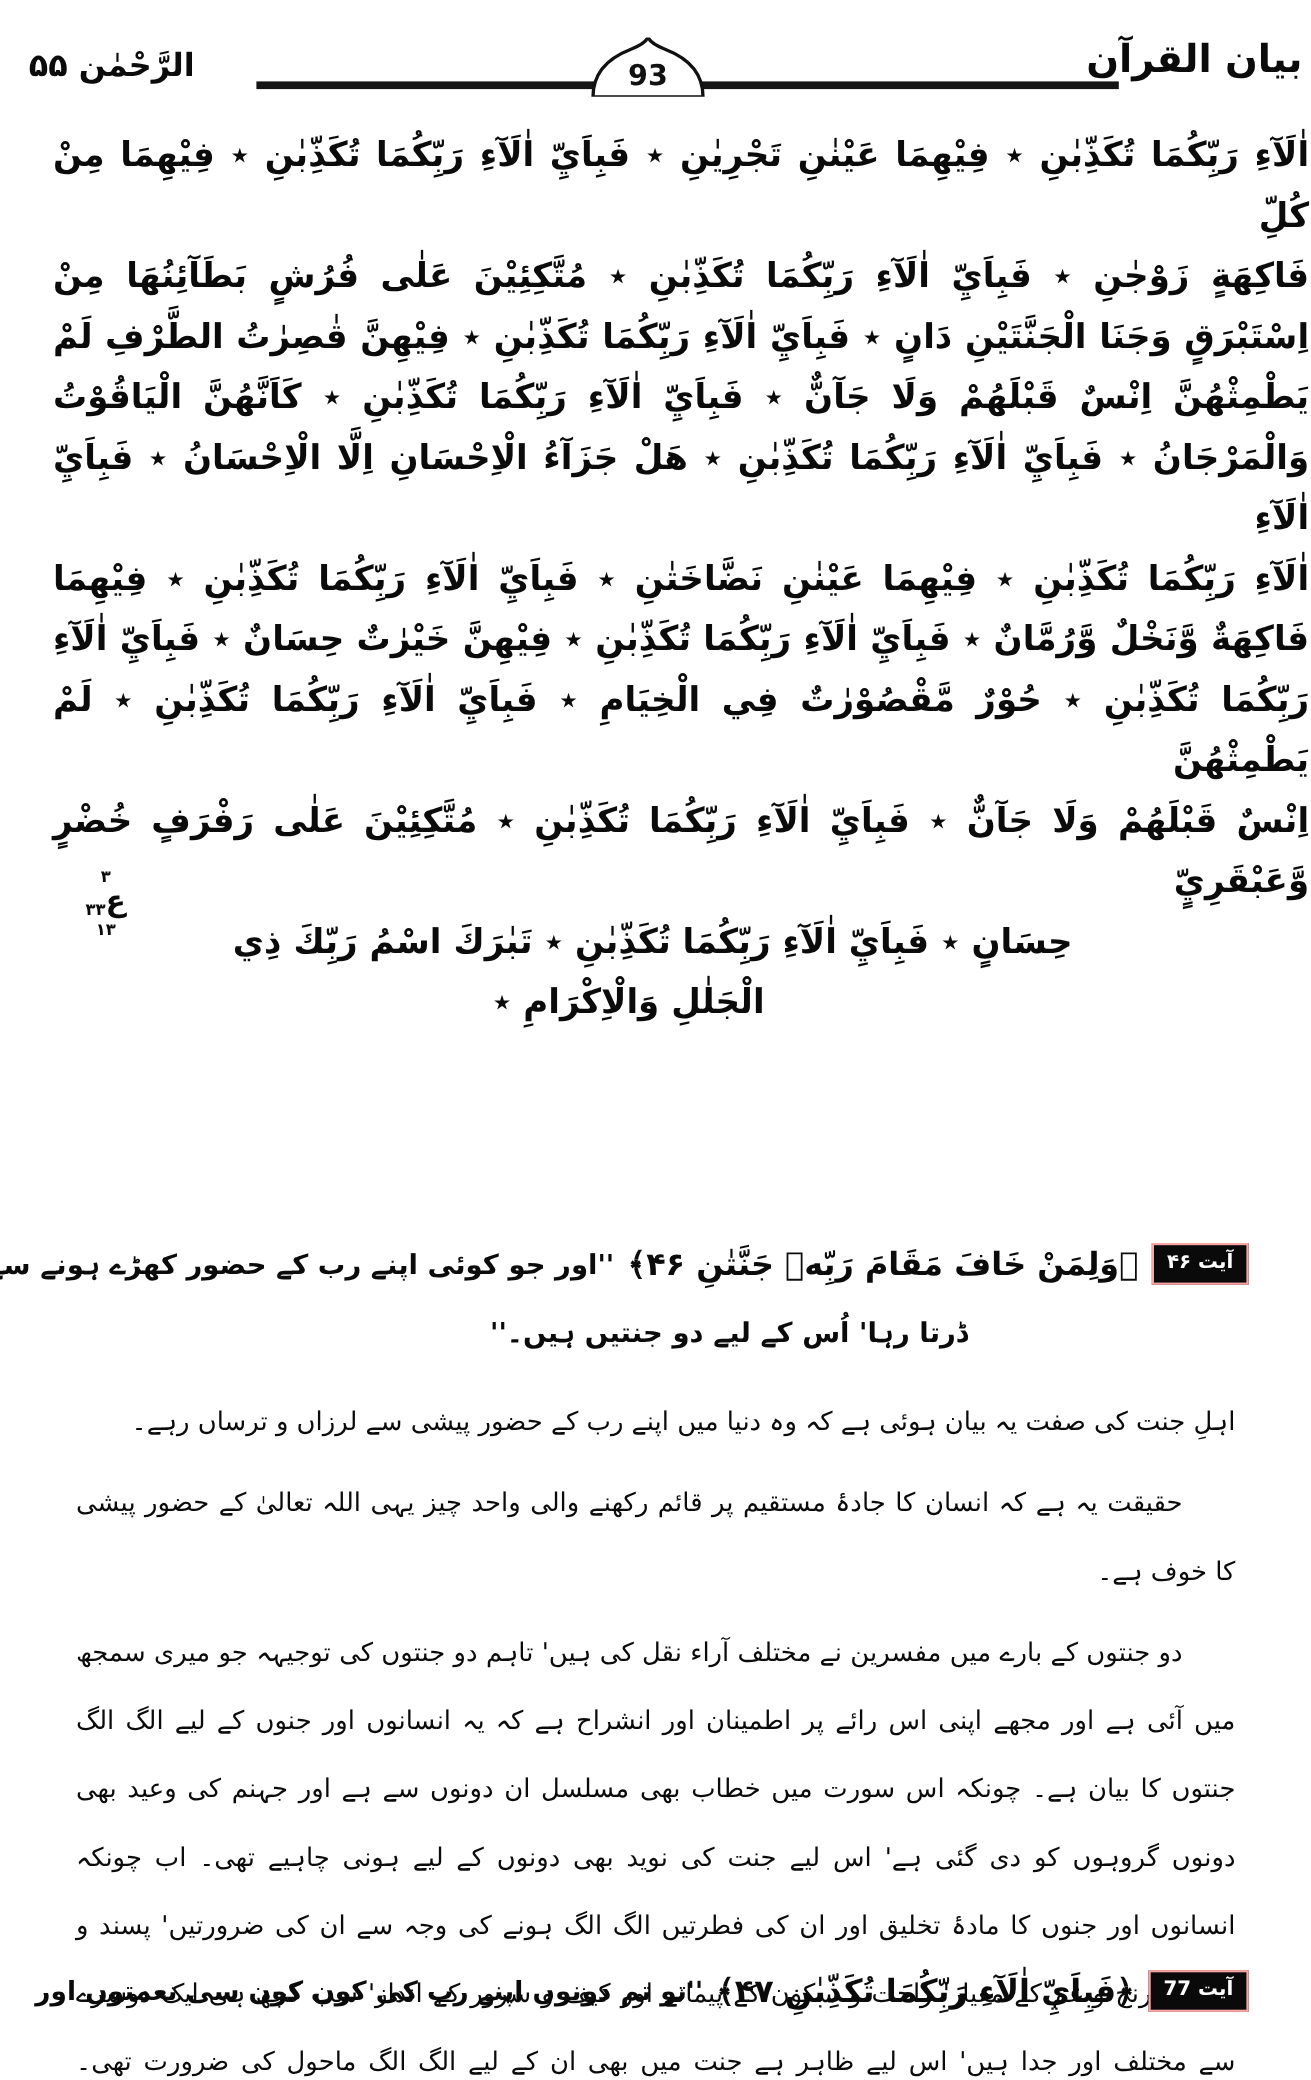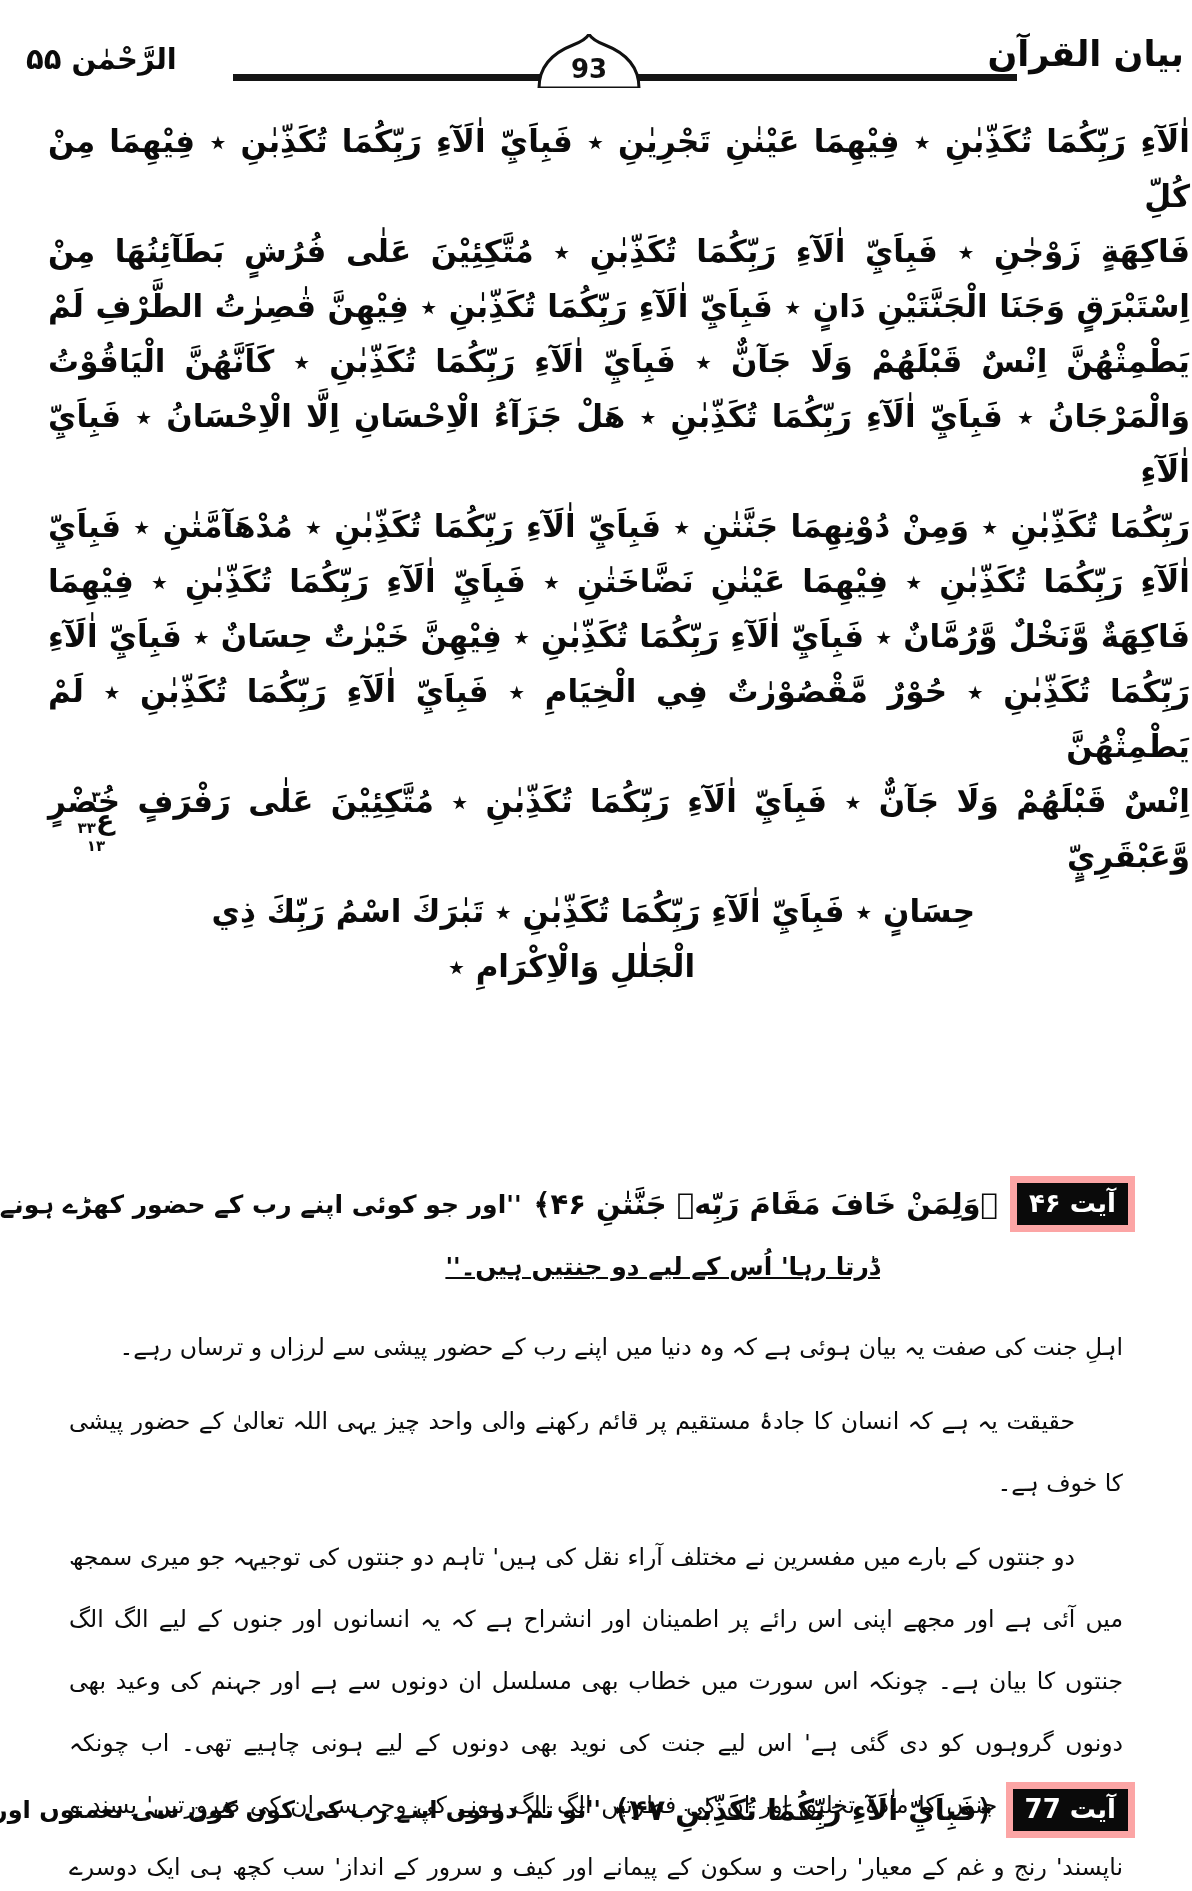--- a/index.html
+++ b/index.html
@@ -38,31 +38,31 @@
   .ruku .r-mid{font-size:15px;vertical-align:-4px;}
   .ruku .r-bottom{display:block;font-size:15px;margin-top:2px;}
   
   .ayah-row{
     display:flex;align-items:center;gap:12px;
     padding:0 57px;direction:rtl;white-space:nowrap;
   }
   .ayah-row.first{margin-top:178px;height:64px;}
   .badge{
     background:#0a0a0a;color:#fff;
-    font-size:26px;font-weight:bold;
+    font-size:18px;font-weight:bold;
     padding:7px 12px 9px 12px;line-height:1;
-    border:7px solid #fca5a5;
+    border:2px solid #fca5a5;
     flex:0 0 auto;
   }
   .ayah-arabic{font-size:29px;font-weight:bold;flex:0 0 auto;}
   .ayah-trans{font-size:25px;font-weight:bold;flex:0 0 auto;}
   .trans-cont{
     padding:0 312px 0 57px;
     font-size:25px;font-weight:bold;line-height:62px;
-    text-align:right;direction:rtl;text-decoration:underline;
+    text-align:right;direction:rtl;
   }
   
   .commentary{
     padding:6px 57px 0 57px;
     font-size:23.5px;line-height:62px;
     text-align:justify;direction:rtl;
     max-height:742px;overflow:hidden;
   }
   .commentary p{margin:12px;}
   .commentary p.indent{text-indent:48px;}
@@ -86,21 +86,20 @@
       <div class="num">93</div>
     </div>
   </div>
 
   <div class="quran">
     <div class="qline">اٰلَآءِ رَبِّكُمَا تُكَذِّبٰنِ ٭ فِيْهِمَا عَيْنٰنِ تَجْرِيٰنِ ٭ فَبِاَيِّ اٰلَآءِ رَبِّكُمَا تُكَذِّبٰنِ ٭ فِيْهِمَا مِنْ كُلِّ</div>
     <div class="qline">فَاكِهَةٍ زَوْجٰنِ ٭ فَبِاَيِّ اٰلَآءِ رَبِّكُمَا تُكَذِّبٰنِ ٭ مُتَّكِئِيْنَ عَلٰى فُرُشٍ بَطَآئِنُهَا مِنْ</div>
     <div class="qline">اِسْتَبْرَقٍ وَجَنَا الْجَنَّتَيْنِ دَانٍ ٭ فَبِاَيِّ اٰلَآءِ رَبِّكُمَا تُكَذِّبٰنِ ٭ فِيْهِنَّ قٰصِرٰتُ الطَّرْفِ لَمْ</div>
     <div class="qline">يَطْمِثْهُنَّ اِنْسٌ قَبْلَهُمْ وَلَا جَآنٌّ ٭ فَبِاَيِّ اٰلَآءِ رَبِّكُمَا تُكَذِّبٰنِ ٭ كَاَنَّهُنَّ الْيَاقُوْتُ</div>
     <div class="qline">وَالْمَرْجَانُ ٭ فَبِاَيِّ اٰلَآءِ رَبِّكُمَا تُكَذِّبٰنِ ٭ هَلْ جَزَآءُ الْاِحْسَانِ اِلَّا الْاِحْسَانُ ٭ فَبِاَيِّ اٰلَآءِ</div>
-    <div class="qline">رَبِّكُمَا تُكَذِّبٰنِ ٭ وَمِنْ دُوْنِهِمَا جَنَّتٰنِ ٭ فَبِاَيِّ اٰلَآءِ رَبِّكُمَا تُكَذِّبٰنِ ٭ مُدْهَآمَّتٰنِ ٭ فَبِاَيِّ</div>
     <div class="qline">اٰلَآءِ رَبِّكُمَا تُكَذِّبٰنِ ٭ فِيْهِمَا عَيْنٰنِ نَضَّاخَتٰنِ ٭ فَبِاَيِّ اٰلَآءِ رَبِّكُمَا تُكَذِّبٰنِ ٭ فِيْهِمَا</div>
     <div class="qline">فَاكِهَةٌ وَّنَخْلٌ وَّرُمَّانٌ ٭ فَبِاَيِّ اٰلَآءِ رَبِّكُمَا تُكَذِّبٰنِ ٭ فِيْهِنَّ خَيْرٰتٌ حِسَانٌ ٭ فَبِاَيِّ اٰلَآءِ</div>
     <div class="qline">رَبِّكُمَا تُكَذِّبٰنِ ٭ حُوْرٌ مَّقْصُوْرٰتٌ فِي الْخِيَامِ ٭ فَبِاَيِّ اٰلَآءِ رَبِّكُمَا تُكَذِّبٰنِ ٭ لَمْ يَطْمِثْهُنَّ</div>
     <div class="qline">اِنْسٌ قَبْلَهُمْ وَلَا جَآنٌّ ٭ فَبِاَيِّ اٰلَآءِ رَبِّكُمَا تُكَذِّبٰنِ ٭ مُتَّكِئِيْنَ عَلٰى رَفْرَفٍ خُضْرٍ وَّعَبْقَرِيٍّ</div>
     <div class="qline last">حِسَانٍ ٭ فَبِاَيِّ اٰلَآءِ رَبِّكُمَا تُكَذِّبٰنِ ٭ تَبٰرَكَ اسْمُ رَبِّكَ ذِي الْجَلٰلِ وَالْاِكْرَامِ ٭</div>
   </div>
 
   <div class="ruku">
     <span class="r-top">۳</span>
     <span class="r-letter">ع</span><span class="r-mid">۳۳</span>

